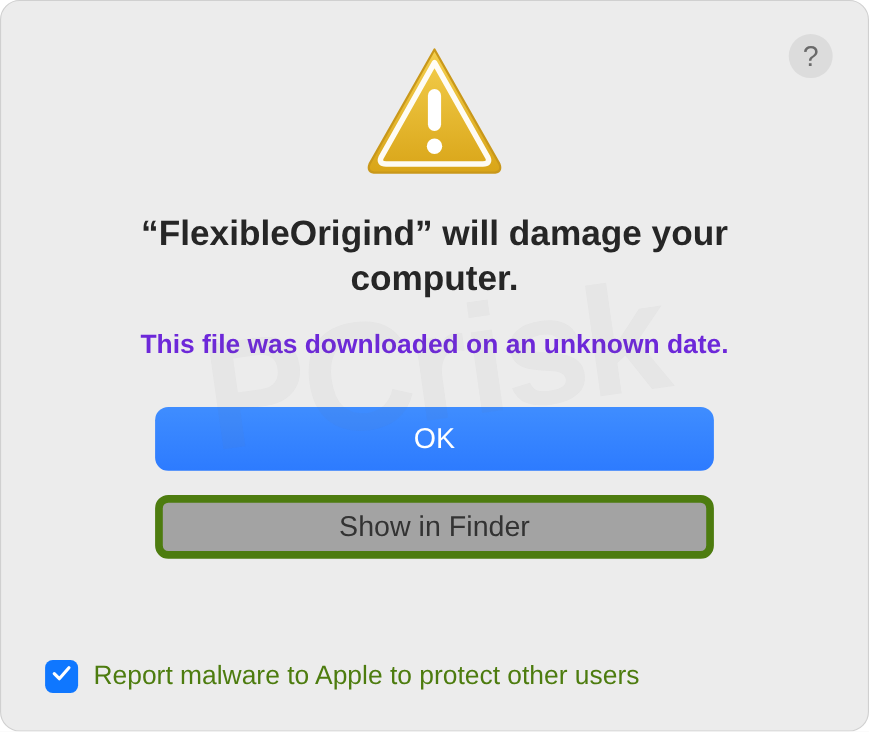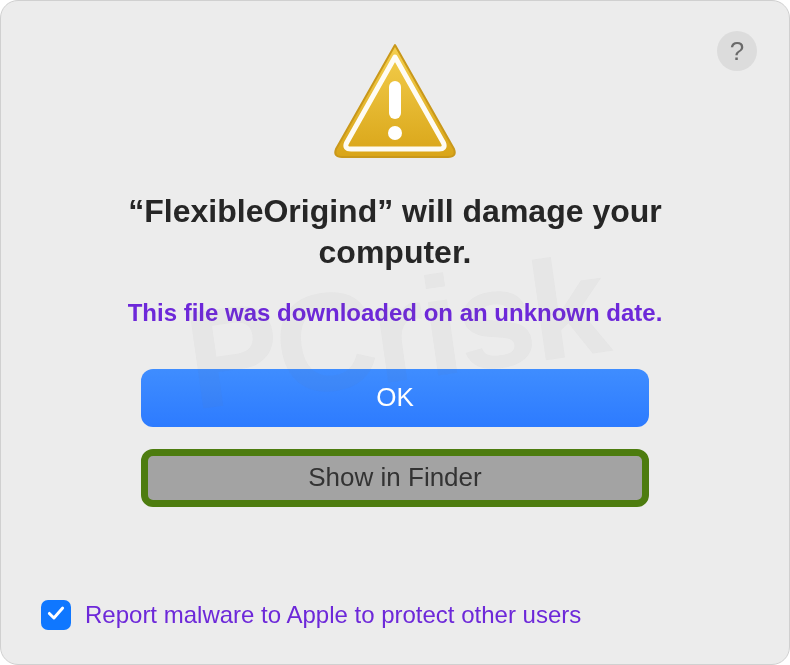--- a/index.html
+++ b/index.html
@@ -88,21 +88,21 @@
   }
   .checkbox-row {
     position: absolute;
     bottom: 34px;
     left: 40px;
     right: 40px;
     display: flex;
     align-items: center;
     gap: 14px;
     font-size: 24px;
-    color: #6d28d9;
+    color: #4d7c0f;
   }
   .checkbox {
     width: 30px;
     height: 30px;
     border-radius: 7px;
     background: #0f77ff;
     display: flex;
     align-items: center;
     justify-content: center;
     cursor: pointer;

